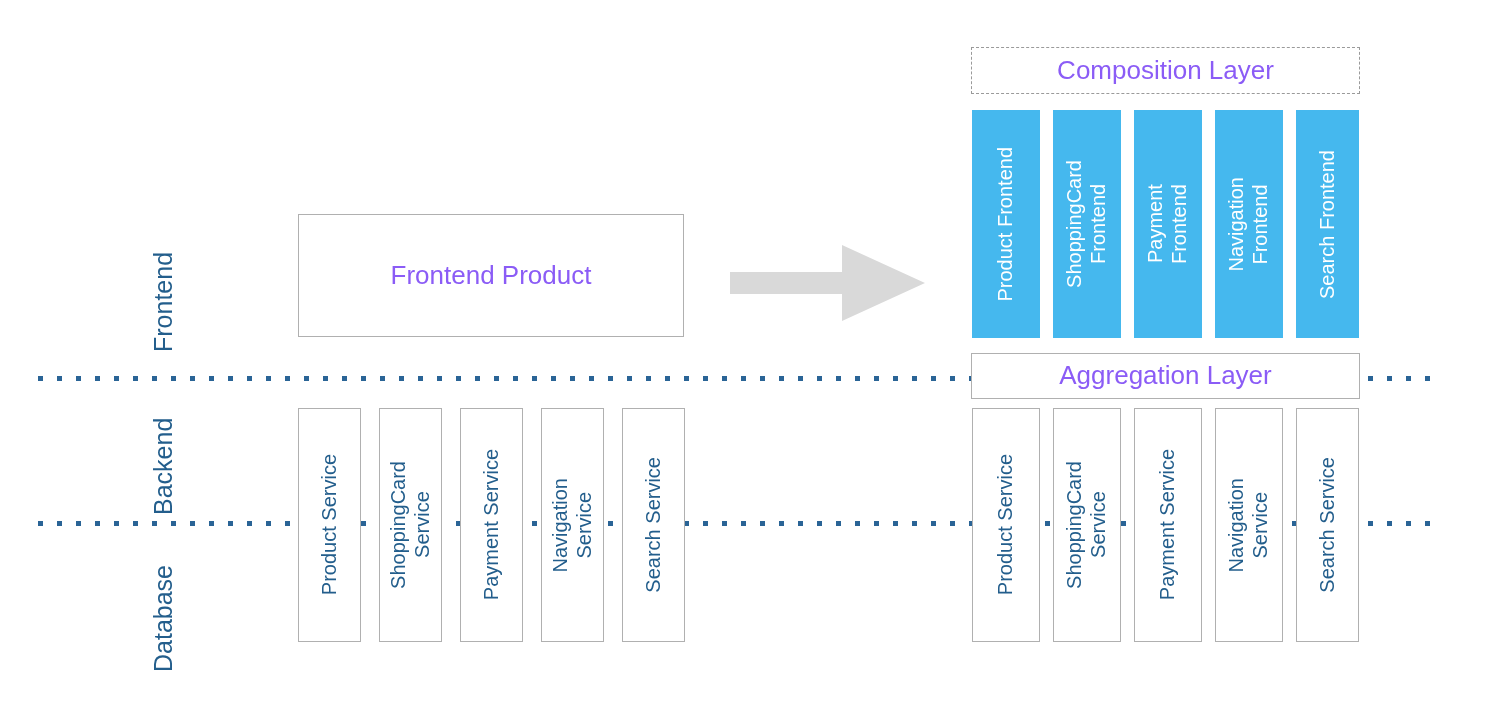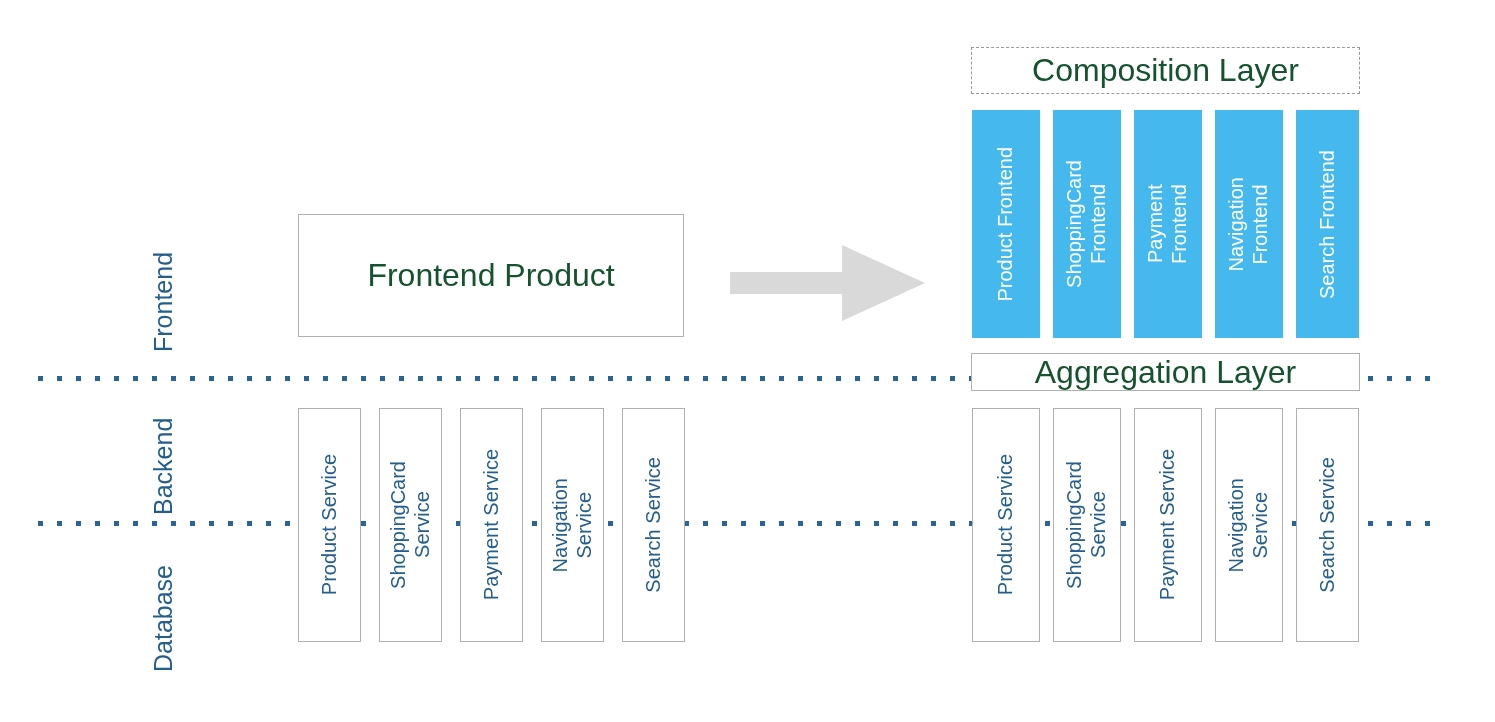--- a/index.html
+++ b/index.html
@@ -61,22 +61,22 @@
   }
   .box.dashed {
     border: 1px dashed #9a9a9a;
   }
   .box-label-h {
     position: absolute;
     inset: 0;
     display: flex;
     align-items: center;
     justify-content: center;
-    color: #14532d;
-    font-size: 32px;
+    color: #8b5cf6;
+    font-size: 26px;
     line-height: 1.15;
     text-align: right;
   }
 
   
   .vbox {
     position: absolute;
     background: #ffffff;
     border: 1px solid #b0b0b0;
     z-index: 2;
@@ -163,21 +163,21 @@
 Frontend</span>
   </div>
   <div class="vbox blue" style="left:1215px; top:110px; width:68px; height:228px;">
     <span class="vtext">Navigation
 Frontend</span>
   </div>
   <div class="vbox blue" style="left:1296px; top:110px; width:63px; height:228px;">
     <span class="vtext">Search Frontend</span>
   </div>
 
-  <div class="box" style="left:971px; top:353px; width:389px; height:38px;">
+  <div class="box" style="left:971px; top:353px; width:389px; height:46px;">
     <div class="box-label-h">Aggregation Layer</div>
   </div>
 
   <div class="vbox" style="left:972px; top:408px; width:68px; height:234px;">
     <span class="vtext">Product Service</span>
   </div>
   <div class="vbox" style="left:1053px; top:408px; width:68px; height:234px;">
     <span class="vtext">ShoppingCard
 Service</span>
   </div>

